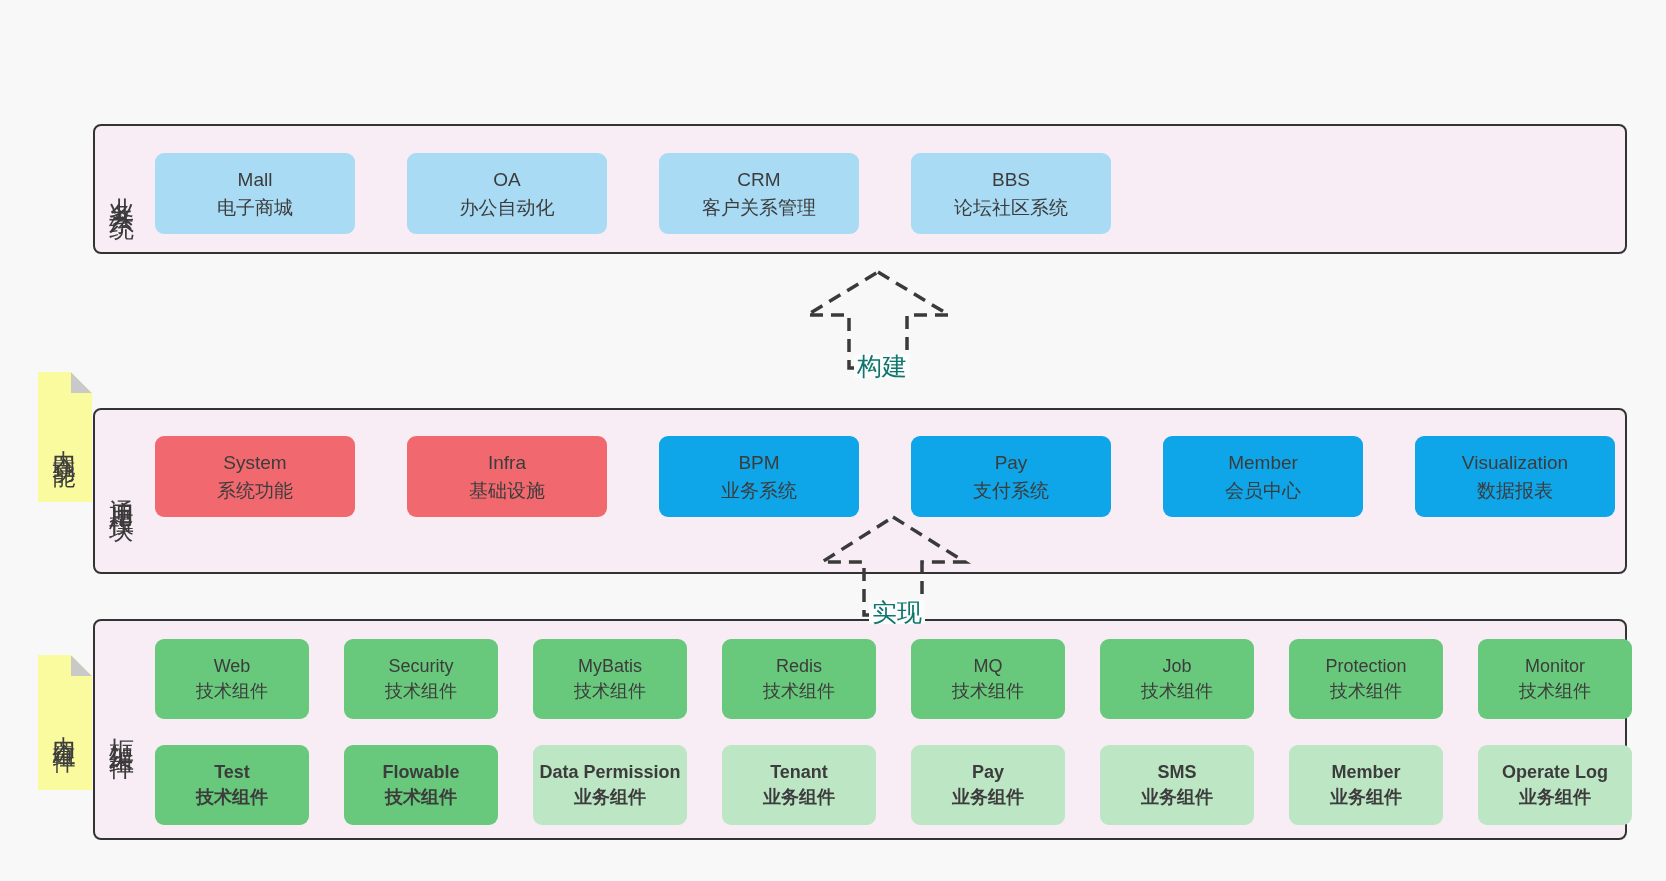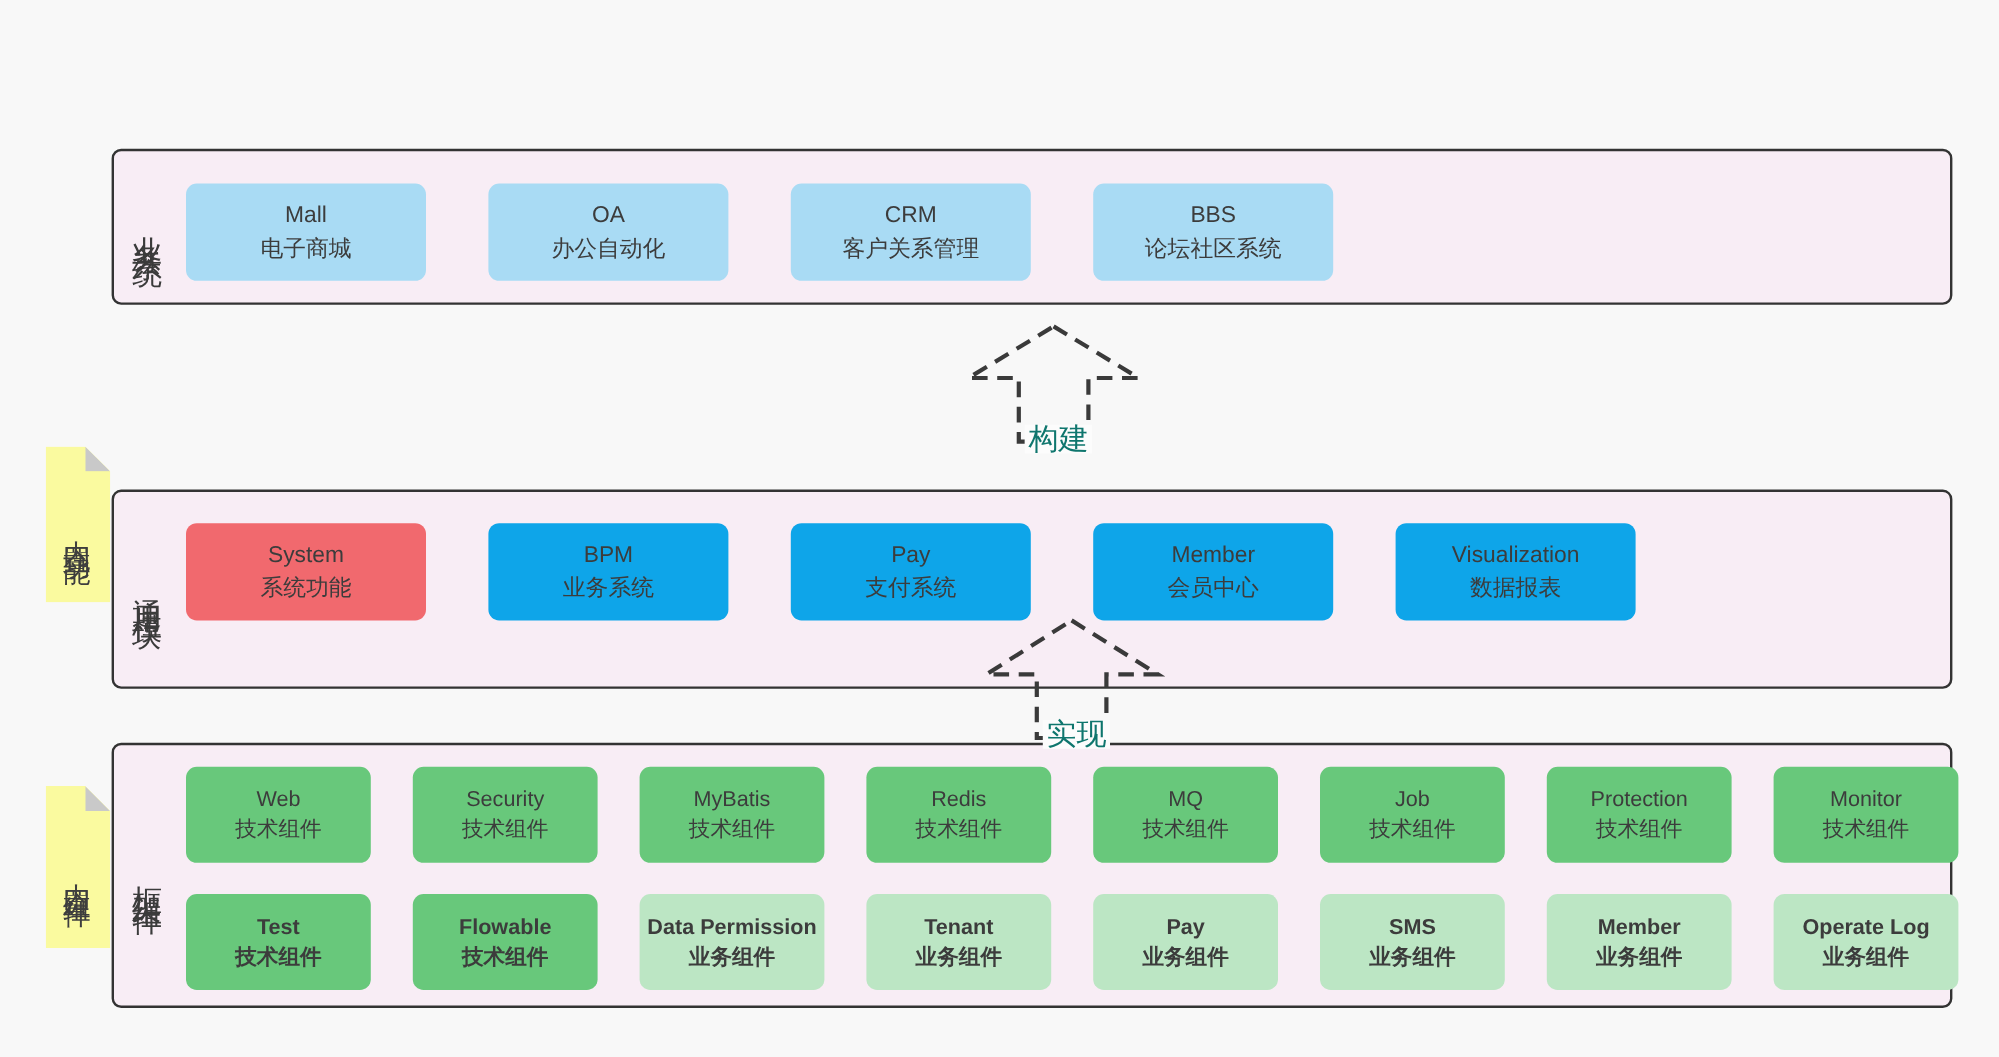--- a/index.html
+++ b/index.html
@@ -112,20 +112,24 @@
     <span class="note-text">内置功能</span>
   </div>
 
   <section class="layer layer-modules">
     <span class="vlabel">通用模块</span>
     <div class="boxes six row-modules">
       <div class="box wide red">
         <div class="box-name">System</div>
         <div class="box-sub">系统功能</div>
       </div>
+      <div class="box wide red">
+        <div class="box-name">Infra</div>
+        <div class="box-sub">基础设施</div>
+      </div>
       <div class="box wide pink">
         <div class="box-name">BPM</div>
         <div class="box-sub">业务系统</div>
       </div>
       <div class="box wide pink">
         <div class="box-name">Pay</div>
         <div class="box-sub">支付系统</div>
       </div>
       <div class="box wide pink">
         <div class="box-name">Member</div>

